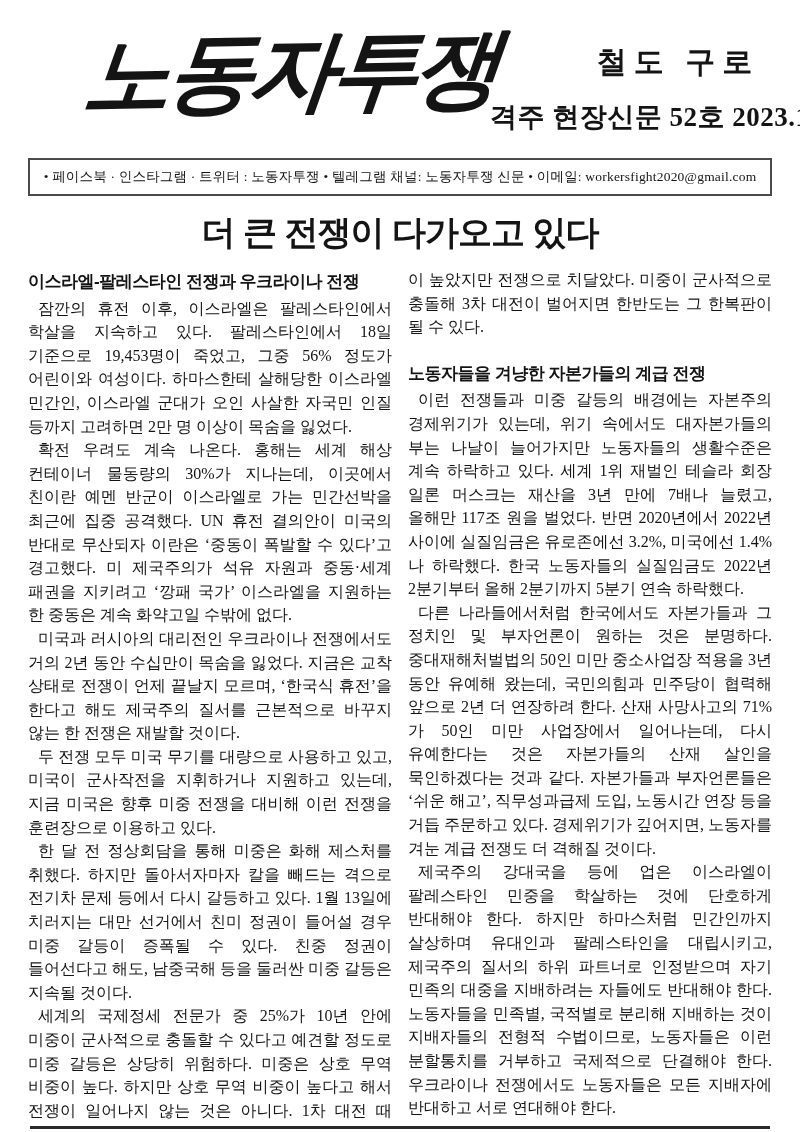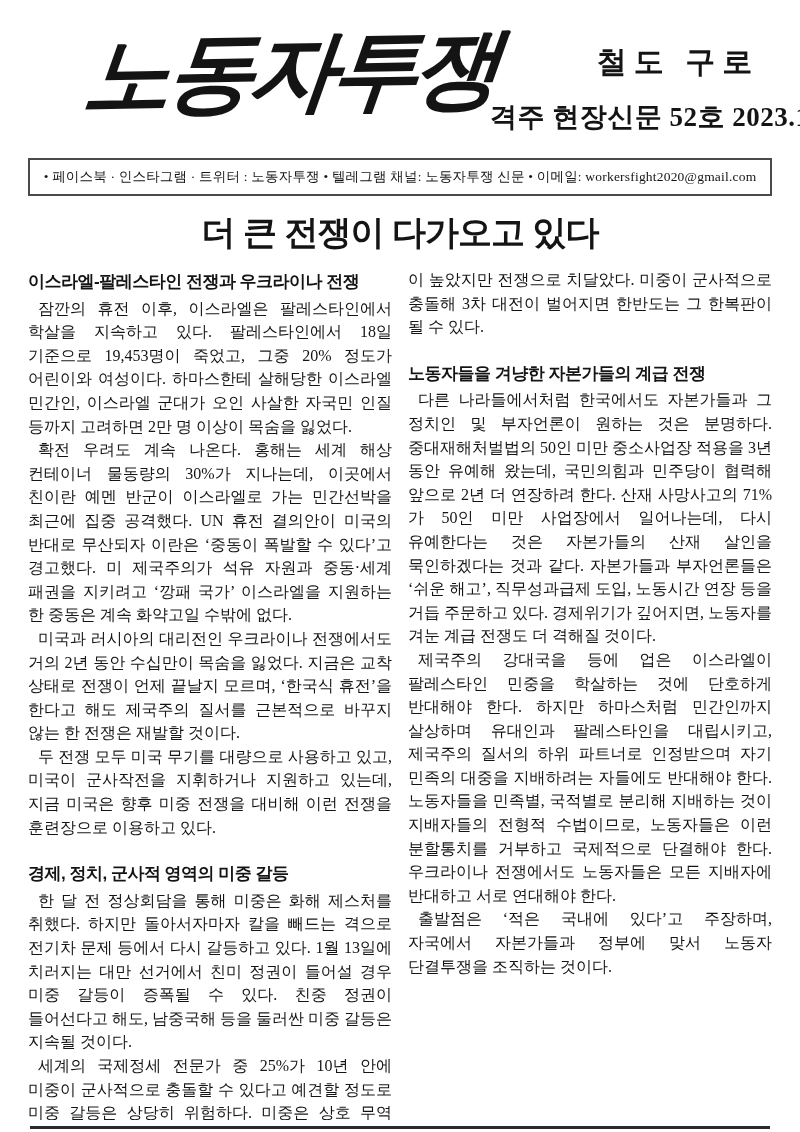--- a/index.html
+++ b/index.html
@@ -122,31 +122,31 @@
 
   <div class="contact-box">
     <span>• 페이스북 · 인스타그램 · 트위터 : 노동자투쟁  • 텔레그램 채널: 노동자투쟁 신문  • 이메일: workersfight2020@gmail.com</span>
   </div>
 
   <h1 class="headline">더 큰 전쟁이 다가오고 있다</h1>
 
   <div class="columns">
     <div class="col">
         <h2 class="sec-heading">이스라엘-팔레스타인 전쟁과 우크라이나 전쟁</h2>
-        <p class="para">잠깐의 휴전 이후, 이스라엘은 팔레스타인에서 학살을 지속하고 있다. 팔레스타인에서 18일 기준으로 19,453명이 죽었고, 그중 20% 정도가 어린이와 여성이다. 하마스한테 살해당한 이스라엘 민간인, 이스라엘 군대가 오인 사살한 자국민 인질 등까지 고려하면 2만 명 이상이 목숨을 잃었다.</p>
+        <p class="para">잠깐의 휴전 이후, 이스라엘은 팔레스타인에서 학살을 지속하고 있다. 팔레스타인에서 18일 기준으로 19,453명이 죽었고, 그중 56% 정도가 어린이와 여성이다. 하마스한테 살해당한 이스라엘 민간인, 이스라엘 군대가 오인 사살한 자국민 인질 등까지 고려하면 2만 명 이상이 목숨을 잃었다.</p>
         <p class="para">확전 우려도 계속 나온다. 홍해는 세계 해상 컨테이너 물동량의 30%가 지나는데, 이곳에서 친이란 예멘 반군이 이스라엘로 가는 민간선박을 최근에 집중 공격했다. UN 휴전 결의안이 미국의 반대로 무산되자 이란은 ‘중동이 폭발할 수 있다’고 경고했다. 미 제국주의가 석유 자원과 중동·세계 패권을 지키려고 ‘깡패 국가’ 이스라엘을 지원하는 한 중동은 계속 화약고일 수밖에 없다.</p>
         <p class="para">미국과 러시아의 대리전인 우크라이나 전쟁에서도 거의 2년 동안 수십만이 목숨을 잃었다. 지금은 교착 상태로 전쟁이 언제 끝날지 모르며, ‘한국식 휴전’을 한다고 해도 제국주의 질서를 근본적으로 바꾸지 않는 한 전쟁은 재발할 것이다.</p>
         <p class="para">두 전쟁 모두 미국 무기를 대량으로 사용하고 있고, 미국이 군사작전을 지휘하거나 지원하고 있는데, 지금 미국은 향후 미중 전쟁을 대비해 이런 전쟁을 훈련장으로 이용하고 있다.</p>
-        <h2 class="sec-heading">경제, 정치, 군사적 영역의 미중 갈등</h2>
         <p class="para">한 달 전 정상회담을 통해 미중은 화해 제스처를 취했다. 하지만 돌아서자마자 칼을 빼드는 격으로 전기차 문제 등에서 다시 갈등하고 있다. 1월 13일에 치러지는 대만 선거에서 친미 정권이 들어설 경우 미중 갈등이 증폭될 수 있다. 친중 정권이 들어선다고 해도, 남중국해 등을 둘러싼 미중 갈등은 지속될 것이다.</p>
         <p class="para">세계의 국제정세 전문가 중 25%가 10년 안에 미중이 군사적으로 충돌할 수 있다고 예견할 정도로 미중 갈등은 상당히 위험하다. 미중은 상호 무역 비중이 높다. 하지만 상호 무역 비중이 높다고 해서 전쟁이 일어나지 않는 것은 아니다. 1차 대전 때 영국과 독일도 무역 비중</p>
       </div>
     <div class="col">
         <p class="para noindent">이 높았지만 전쟁으로 치달았다. 미중이 군사적으로 충돌해 3차 대전이 벌어지면 한반도는 그 한복판이 될 수 있다.</p>
         <h2 class="sec-heading">노동자들을 겨냥한 자본가들의 계급 전쟁</h2>
+        <p class="para">이런 전쟁들과 미중 갈등의 배경에는 자본주의 경제위기가 있는데, 위기 속에서도 대자본가들의 부는 나날이 늘어가지만 노동자들의 생활수준은 계속 하락하고 있다. 세계 1위 재벌인 테슬라 회장 일론 머스크는 재산을 3년 만에 7배나 늘렸고, 올해만 117조 원을 벌었다. 반면 2020년에서 2022년 사이에 실질임금은 유로존에선 3.2%, 미국에선 1.4%나 하락했다. 한국 노동자들의 실질임금도 2022년 2분기부터 올해 2분기까지 5분기 연속 하락했다.</p>
         <p class="para">다른 나라들에서처럼 한국에서도 자본가들과 그 정치인 및 부자언론이 원하는 것은 분명하다. 중대재해처벌법의 50인 미만 중소사업장 적용을 3년 동안 유예해 왔는데, 국민의힘과 민주당이 협력해 앞으로 2년 더 연장하려 한다. 산재 사망사고의 71%가 50인 미만 사업장에서 일어나는데, 다시 유예한다는 것은 자본가들의 산재 살인을 묵인하겠다는 것과 같다. 자본가들과 부자언론들은 ‘쉬운 해고’, 직무성과급제 도입, 노동시간 연장 등을 거듭 주문하고 있다. 경제위기가 깊어지면, 노동자를 겨눈 계급 전쟁도 더 격해질 것이다.</p>
         <p class="para">제국주의 강대국을 등에 업은 이스라엘이 팔레스타인 민중을 학살하는 것에 단호하게 반대해야 한다. 하지만 하마스처럼 민간인까지 살상하며 유대인과 팔레스타인을 대립시키고, 제국주의 질서의 하위 파트너로 인정받으며 자기 민족의 대중을 지배하려는 자들에도 반대해야 한다. 노동자들을 민족별, 국적별로 분리해 지배하는 것이 지배자들의 전형적 수법이므로, 노동자들은 이런 분할통치를 거부하고 국제적으로 단결해야 한다. 우크라이나 전쟁에서도 노동자들은 모든 지배자에 반대하고 서로 연대해야 한다.</p>
         <p class="para">출발점은 ‘적은 국내에 있다’고 주장하며, 자국에서 자본가들과 정부에 맞서 노동자 단결투쟁을 조직하는 것이다.</p>
       </div>
   </div>
 
   <hr class="bottom-rule">
 
 </div>
 

